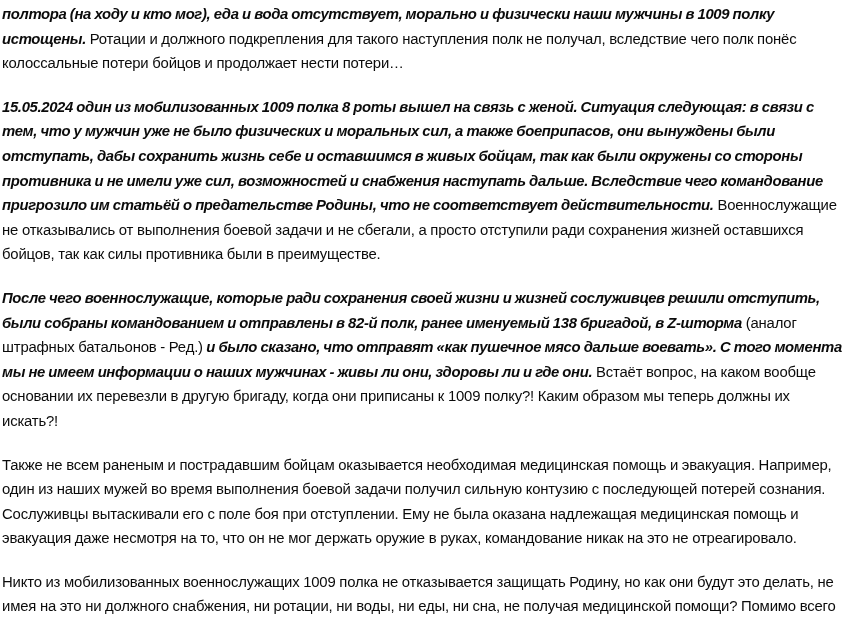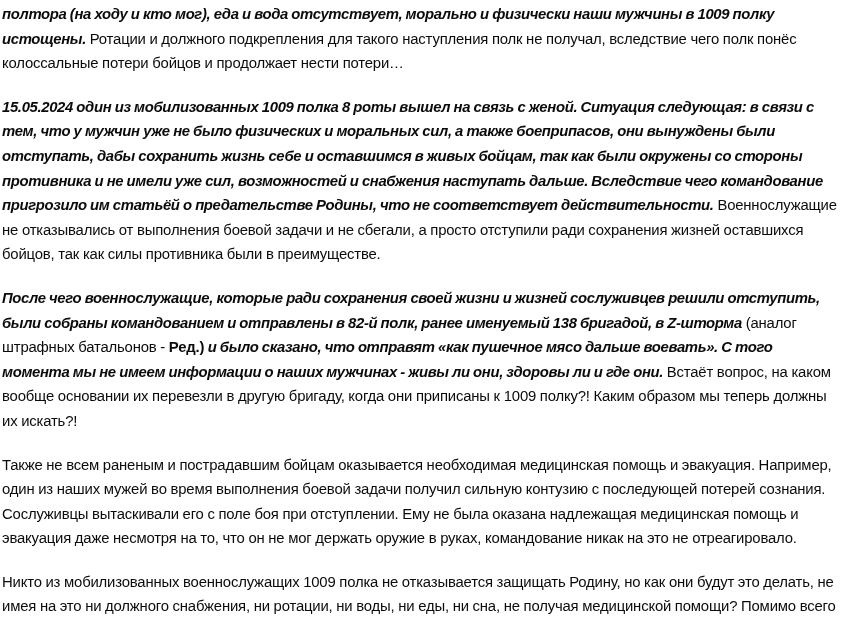--- a/index.html
+++ b/index.html
@@ -37,21 +37,21 @@
   p.para + p.para {
     margin-top: 19px;
   }
   .em {
     font-weight: bold;
     font-style: italic;
     letter-spacing: -0.35px;
     word-spacing: -0.4px;
   }
   .strong {
-    font-weight: bold;
+    font-weight: normal;
     font-style: normal;
   }
   .reg {
     font-weight: normal;
     font-style: normal;
   }
 </style>
 </head>
 <body>
 

